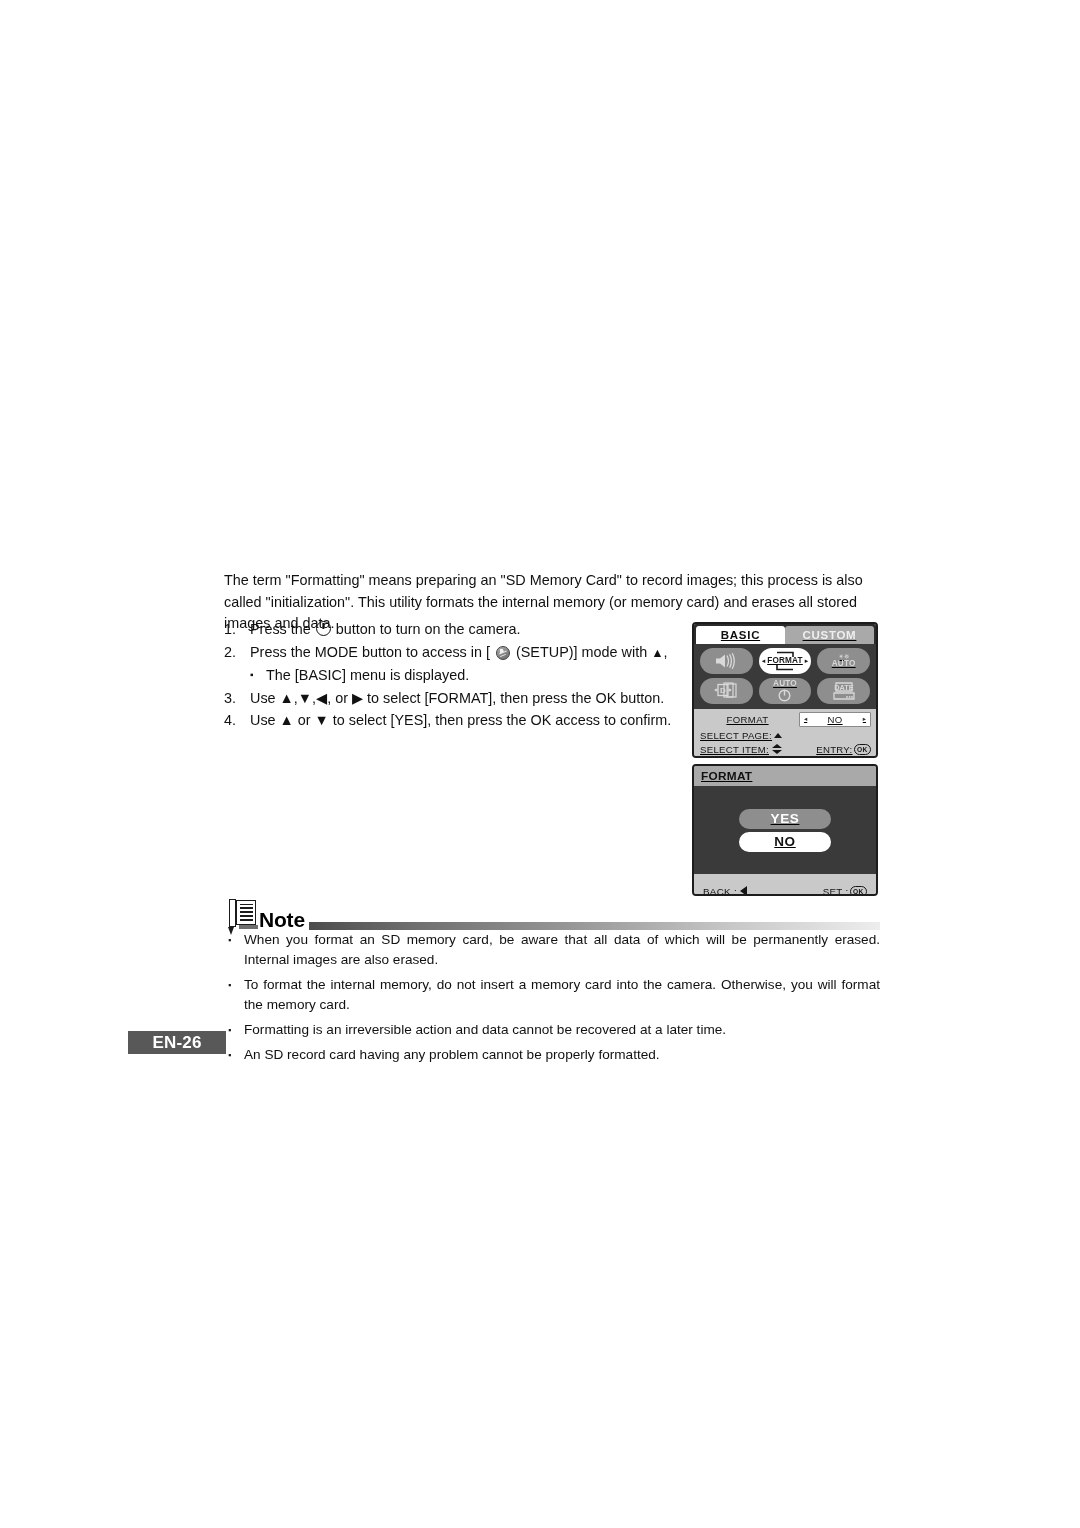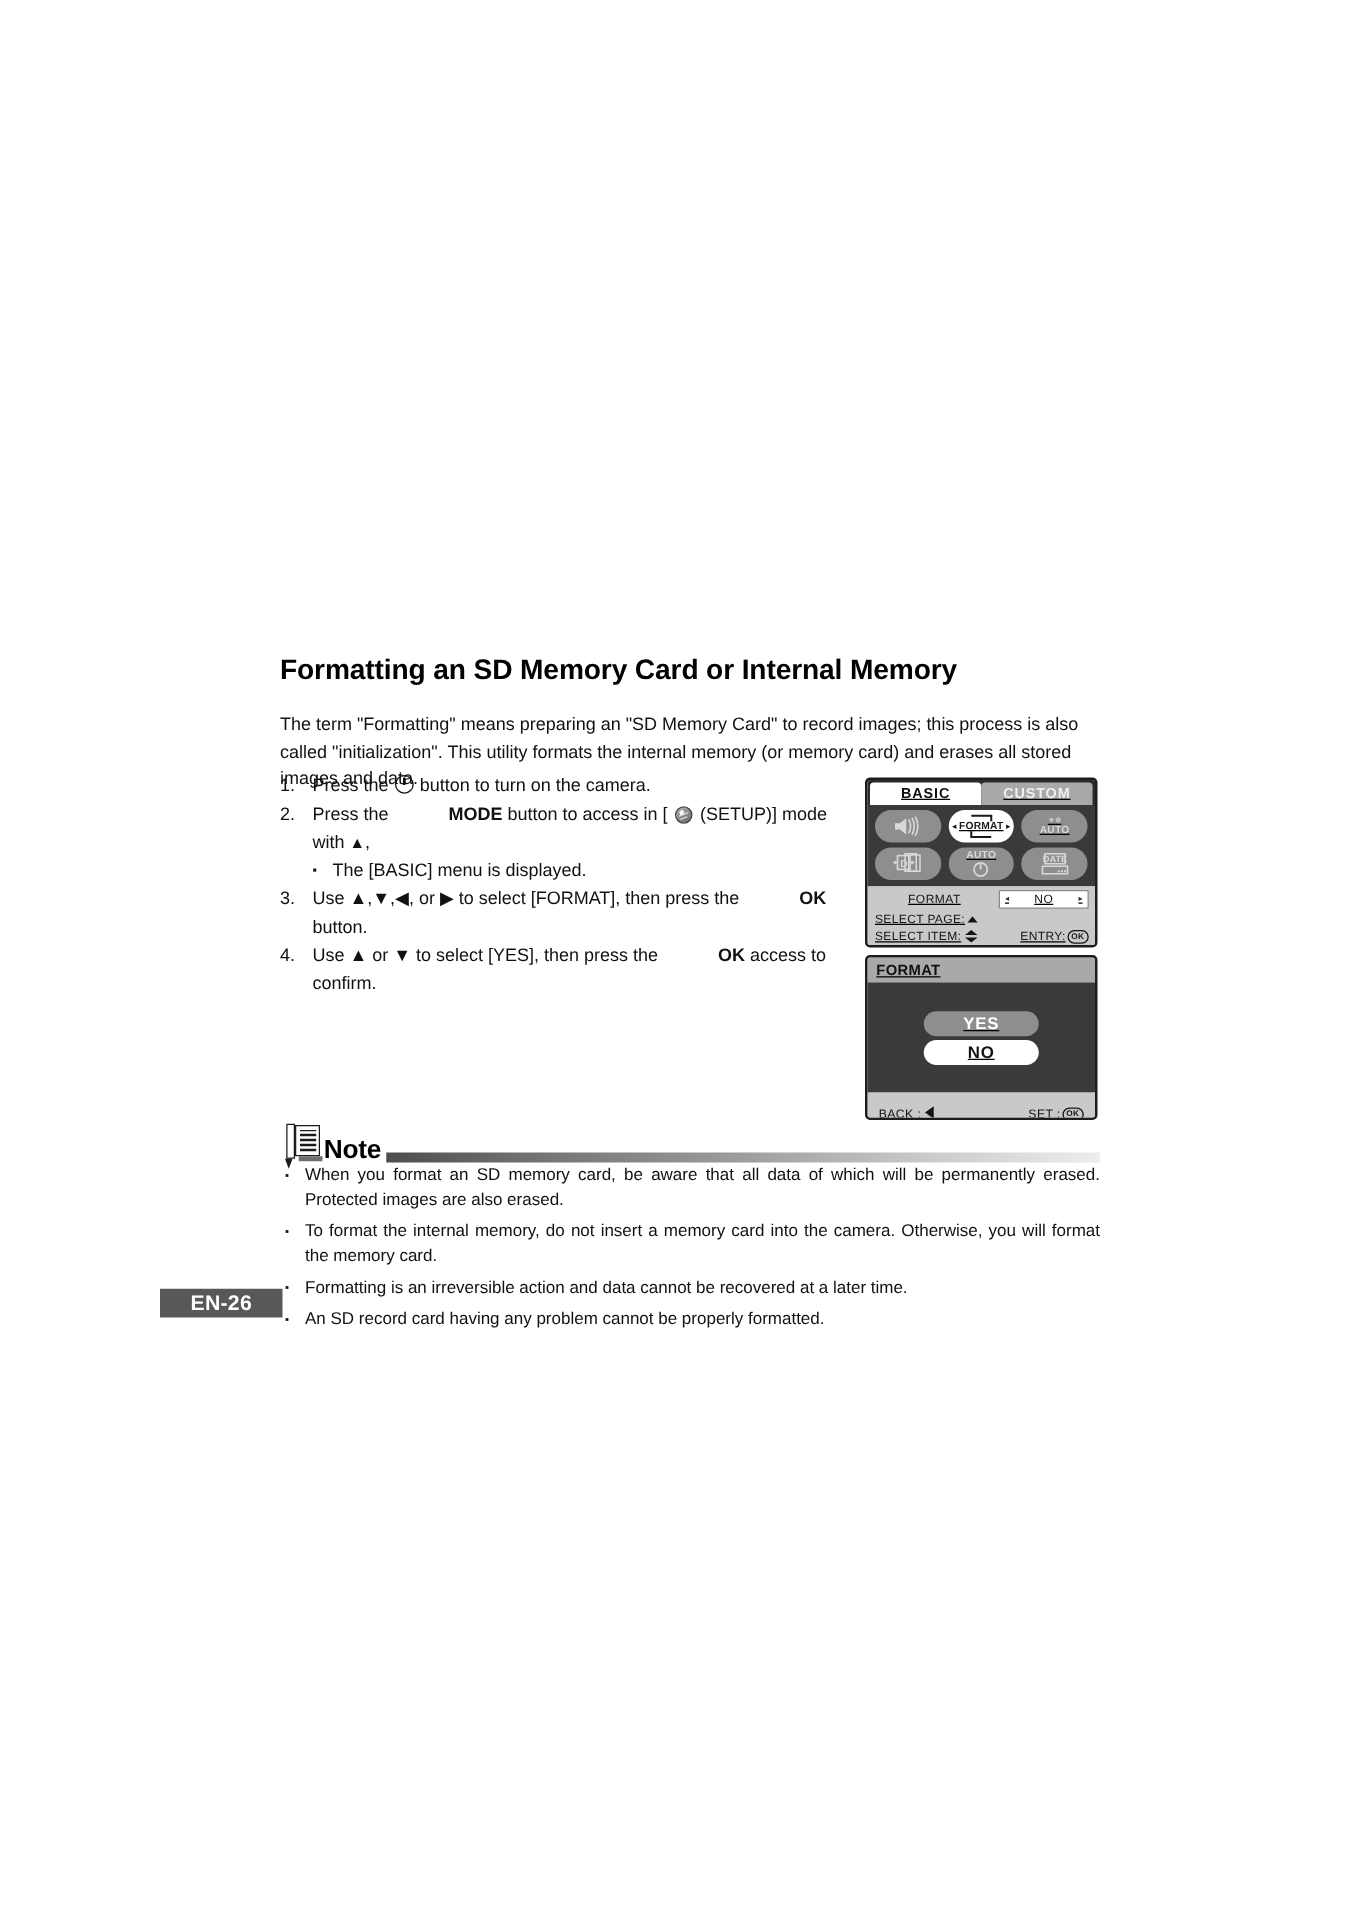--- a/index.html
+++ b/index.html
@@ -71,21 +71,21 @@
   .substep {
     display: flex;
     align-items: flex-start;
     margin-left: 26px;
   }
   .substep-bullet {
     flex: 0 0 16px;
     font-size: 10px;
     line-height: 22.6px;
   }
-  b.k { font-weight: bold; margin-left: 44px; }
+  b.k { font-weight: normal; }
 
   
   .arw { font-size: 12.5px; letter-spacing: 0; }
 
   
   .pwr-glyph {
     display: inline-block;
     width: 13px; height: 13px;
     border: 1.3px solid #111;
     border-radius: 50%;
@@ -485,21 +485,20 @@
     display: flex;
     align-items: center;
     justify-content: center;
   }
 </style>
 </head>
 <body>
 
 <div class="page">
 
-  <h1 class="doc-title">Formatting an SD Memory Card or Internal Memory</h1>
 
   <p class="intro">The term "Formatting" means preparing an "SD Memory Card" to record images; this process is also called "initialization". This utility formats the internal memory (or memory card) and erases all stored images and data.</p>
 
   <div class="steps">
 
     <div class="step">
       <span class="step-num">1.</span>
       <span class="step-body"><span>Press the </span><span class="pwr-glyph"></span><span> button to turn on the camera.</span></span>
     </div>
 
@@ -641,21 +640,21 @@
           <i></i>
         </span>
     </span>
     <span class="note-title">Note</span>
     <span class="note-rule"></span>
   </div>
 
   <div class="note-list">
     <div class="note-item">
       <span class="note-bullet">▪</span>
-      <span class="note-text">When you format an SD memory card, be aware that all data of which will be permanently erased. Protected images are also erased.</span>
+      <span class="note-text">When you format an SD memory card, be aware that all data of which will be permanently erased. Internal images are also erased.</span>
     </div>
     <div class="note-item">
       <span class="note-bullet">▪</span>
       <span class="note-text">To format the internal memory, do not insert a memory card into the camera. Otherwise, you will format the memory card.</span>
     </div>
     <div class="note-item">
       <span class="note-bullet">▪</span>
       <span class="note-text nojust">Formatting is an irreversible action and data cannot be recovered at a later time.</span>
     </div>
     <div class="note-item">

